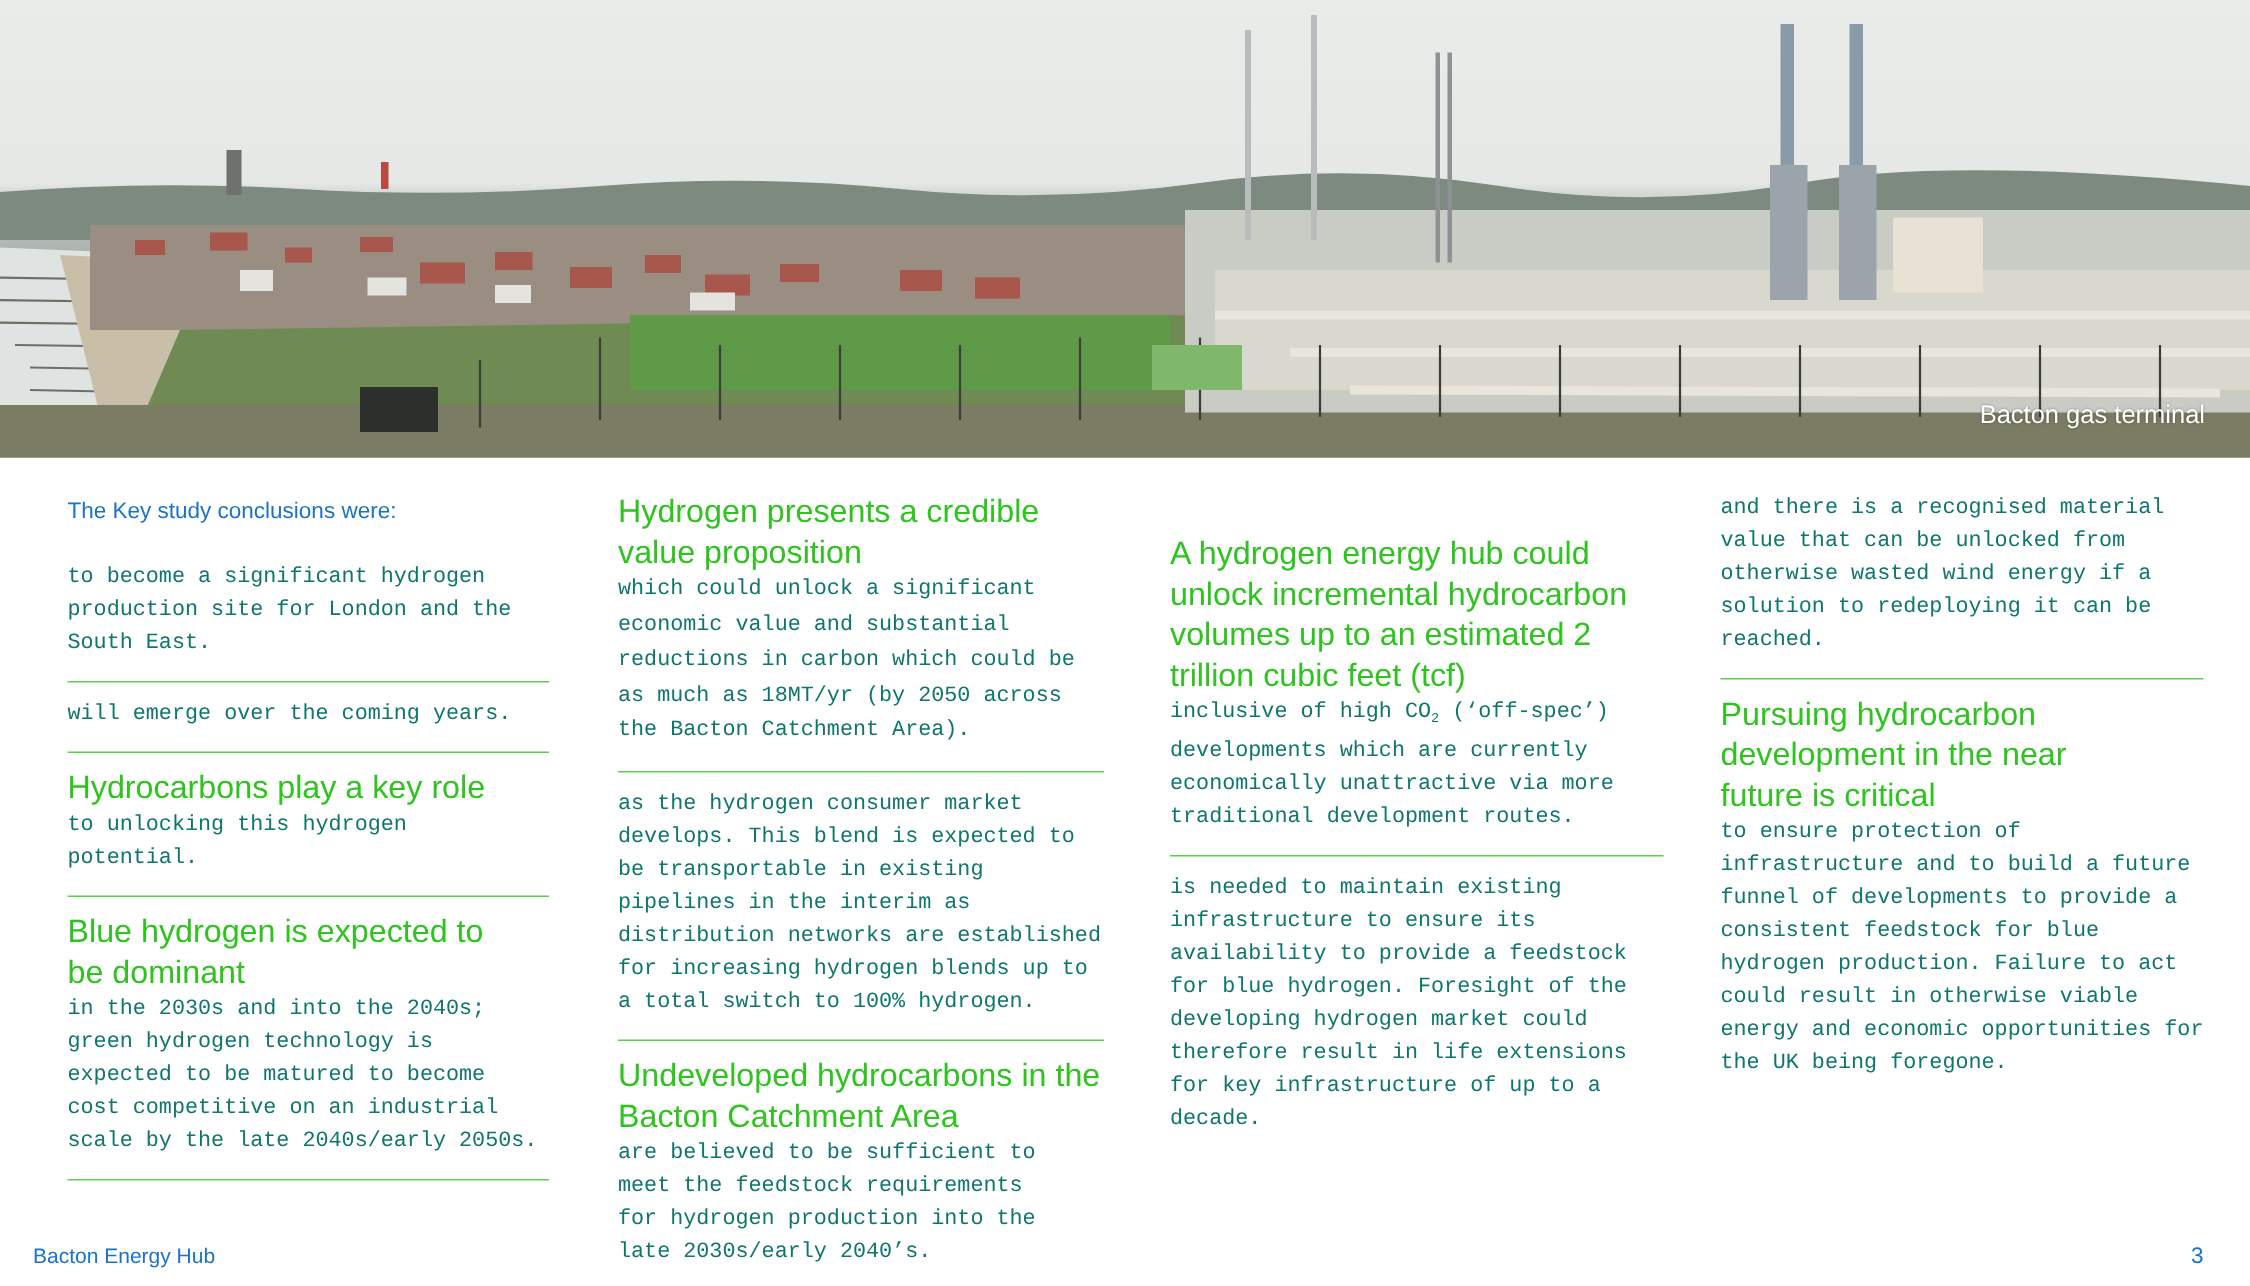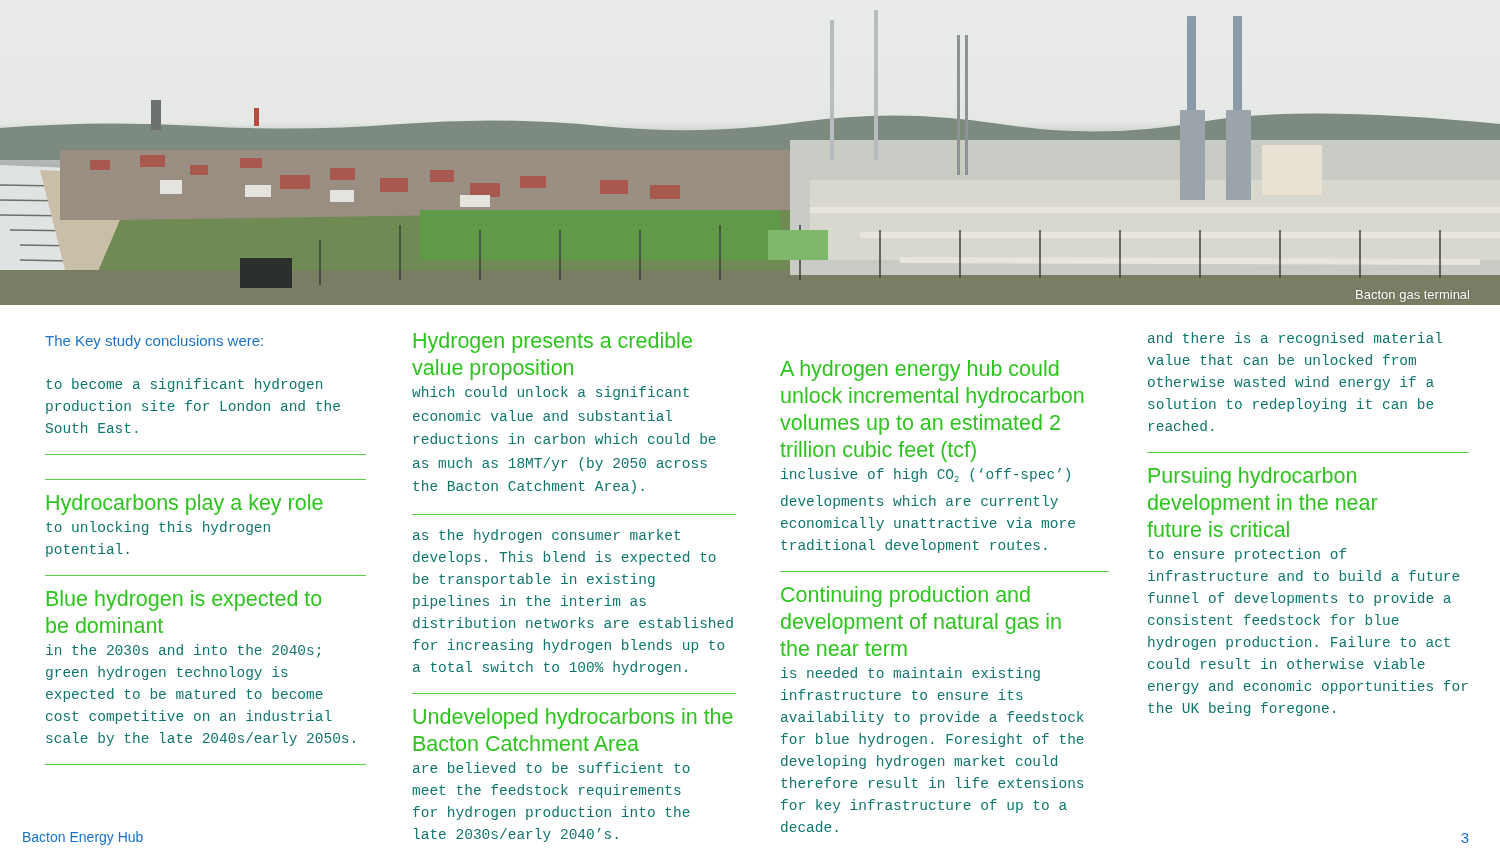--- a/index.html
+++ b/index.html
@@ -6,21 +6,21 @@
   body {
     width: 1500px; height: 857px; overflow: hidden; background: #ffffff;
     font-family: "Liberation Sans", sans-serif; position: relative;
   }
   .hero {
     position: absolute; left: 0; top: 0; width: 1500px; height: 305px; overflow: hidden;
     background: linear-gradient(180deg, #eaecea 0%, #e6e8e6 40%, #d6dad6 42%, #b9bfbb 50%, #9aa39c 62%, #8b9686 75%, #7c8c6c 86%, #6f7f5b 100%);
   }
   .hero svg { position: absolute; left: 0; top: 0; }
   .caption {
-    position: absolute; right: 30px; top: 287px; color: #ffffff; font-size: 13px;
+    position: absolute; right: 30px; top: 267px; color: #ffffff; font-size: 17px;
     text-shadow: 0 0 2px rgba(0,0,0,0.35);
     margin-left: 33px;
   }
   .col { position: absolute; top: 328px; }
   .col1 { left: 45px; width: 321px; }
   .col2 { left: 412px; width: 324px; }
   .col3 { left: 780px; width: 329px; margin-top: 28px; }
   .col4 { left: 1147px; width: 322px; }
   .intro { color: #1a73c9; font-size: 15px; line-height: 26px; margin: 0 0 20px 0; }
   .block { padding-bottom: 14px; border-bottom: 1.5px solid #5bd14a; margin-bottom: 10px; }
@@ -122,20 +122,21 @@
   </svg>
   <span class="caption">Bacton gas terminal</span>
 </div>
 
 <div class="col col1">
   <p class="intro">The Key study conclusions were:</p>
   <div class="block">
     <p class="body">to become a significant hydrogen production site for London and the South East.</p>
   </div>
   <div class="block">
+    <p class="body">will emerge over the coming years.</p>
   </div>
   <div class="block">
     <h3 class="heading">Hydrocarbons play a key role</h3>
     <p class="body">to unlocking this hydrogen potential.</p>
   </div>
   <div class="block">
     <h3 class="heading" style="width:290px">Blue hydrogen is expected to be dominant</h3>
     <p class="body">in the 2030s and into the 2040s; green hydrogen technology is expected to be matured to become cost competitive on an industrial scale by the late 2040s/early 2050s.</p>
   </div>
 </div>
@@ -153,21 +154,20 @@
     <p class="body" style="width:290px">are believed to be sufficient to meet the feedstock requirements for hydrogen production into the late 2030s/early 2040’s.</p>
   </div>
 </div>
 
 <div class="col col3">
   <div class="block">
     <h3 class="heading" style="width:310px">A hydrogen energy hub could unlock incremental hydrocarbon volumes up to an estimated 2 trillion cubic feet (tcf)</h3>
     <p class="body"><span>inclusive of high CO</span><sub>2</sub><span> (‘off-spec’) developments which are currently economically unattractive via more traditional development routes.</span></p>
   </div>
   <div class="block last">
-    <h3 class="heading" style="width:290px">Continuing production and development of natural gas in the near term</h3>
     <p class="body">is needed to maintain existing infrastructure to ensure its availability to provide a feedstock for blue hydrogen. Foresight of the developing hydrogen market could therefore result in life extensions for key infrastructure of up to a decade.</p>
   </div>
 </div>
 
 <div class="col col4">
   <div class="block">
     <p class="body">and there is a recognised material value that can be unlocked from otherwise wasted wind energy if a solution to redeploying it can be reached.</p>
   </div>
   <div class="block last">
     <h3 class="heading" style="width:240px">Pursuing hydrocarbon development in the near future is critical</h3>

